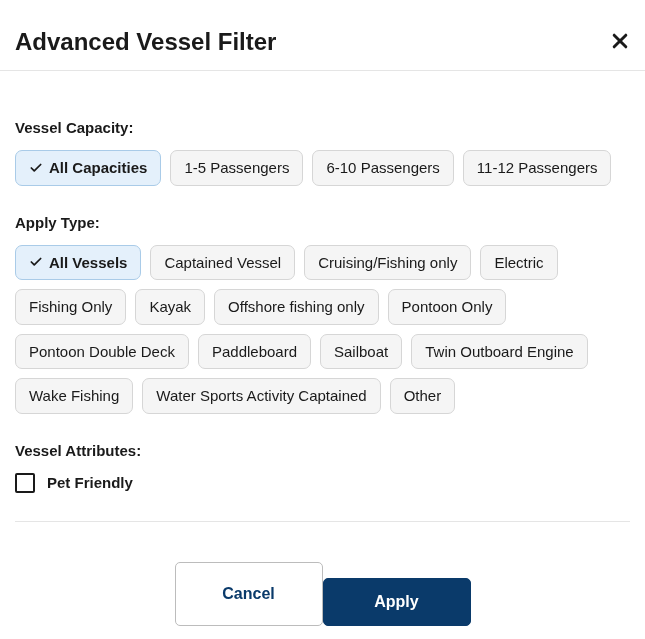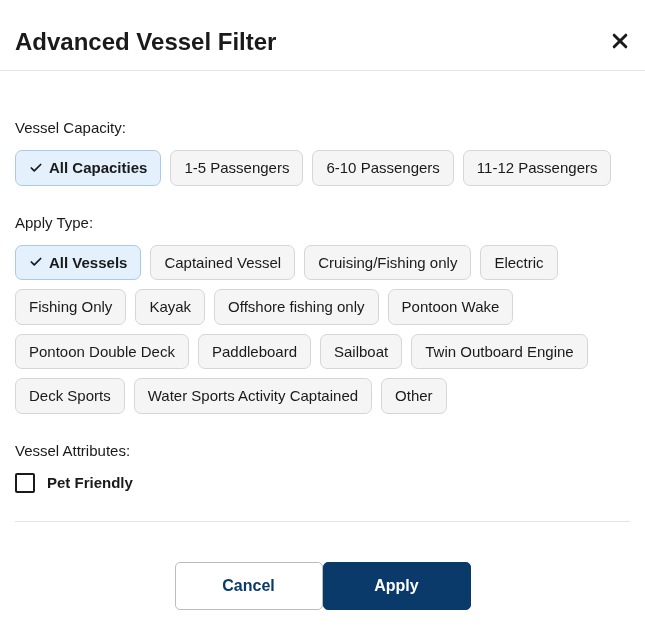--- a/index.html
+++ b/index.html
@@ -40,21 +40,21 @@
       height: 20px;
     }
     .modal-body {
       padding: 48px 15px 20px 15px;
     }
     .filter-group {
       margin-bottom: 28px;
     }
     .filter-label {
       font-size: 15px;
-      font-weight: 400;
+      font-weight: 700;
       color: #1a1a1a;
       margin-bottom: 14px;
       display: block;
     }
     .chip-row {
       display: flex;
       flex-wrap: wrap;
       gap: 9px;
     }
     .chip {
@@ -121,20 +121,21 @@
     }
     .btn-cancel {
       background: #fff;
       border: 1.5px solid #bcbcbc;
       color: #0a3a6a;
     }
     .btn-apply {
       background: #0a3a6a;
       border: 1.5px solid #0a3a6a;
       color: #fff;
+      margin-top: 16px;
     }
   </style>
 </head>
 <body>
 
 <div class="modal-header">
   <h1 class="modal-title">Advanced Vessel Filter</h1>
   <button class="close-btn">
     <span>
       <svg viewBox="0 0 24 24" fill="none" stroke="#1a1a1a" stroke-width="3.5" stroke-linecap="round">
@@ -193,36 +194,36 @@
         <div class="chip">
           <span>Fishing Only</span>
         </div>
         <div class="chip">
           <span>Kayak</span>
         </div>
         <div class="chip">
           <span>Offshore fishing only</span>
         </div>
         <div class="chip">
-          <span>Pontoon Wake</span>
+          <span>Pontoon Only</span>
         </div>
         <div class="chip">
           <span>Pontoon Double Deck</span>
         </div>
         <div class="chip">
           <span>Paddleboard</span>
         </div>
         <div class="chip">
           <span>Sailboat</span>
         </div>
         <div class="chip">
           <span>Twin Outboard Engine</span>
         </div>
         <div class="chip">
-          <span>Deck Sports</span>
+          <span>Wake Fishing</span>
         </div>
         <div class="chip">
           <span>Water Sports Activity Captained</span>
         </div>
         <div class="chip">
           <span>Other</span>
         </div>
       </div>
   </div>
 

